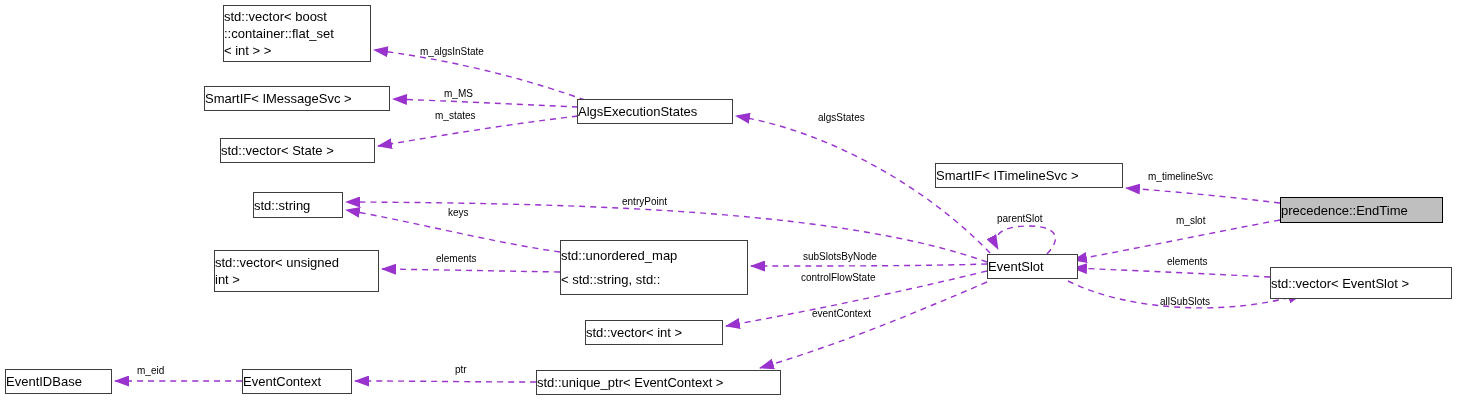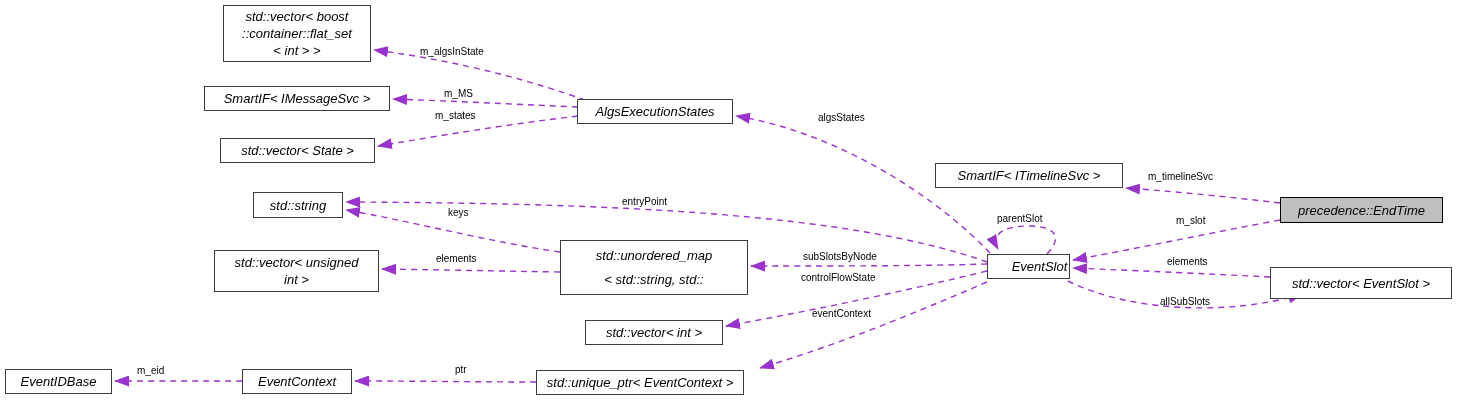--- a/index.html
+++ b/index.html
@@ -28,26 +28,24 @@
     stroke-dasharray:6 5;
   }
   .node{
     position:absolute;
     box-sizing:border-box;
     background:var(--node-fill);
     border:1.2px solid var(--node-border);
     display:flex;
     flex-direction:column;
     justify-content:center;
-    align-items:center;
     font-size:13px;
     line-height:17px;
     white-space:nowrap;
     cursor:pointer;
-    font-style:italic;
   }
   .node--highlight{
     background:var(--hl-fill);
     border:1.4px solid var(--hl-border);
     cursor:default;
   }
   .node-line{pointer-events:none;}
   .edge-label{
     position:absolute;
     font-size:10px;
@@ -126,33 +124,33 @@
       <div class="node" style="left: 577px; top: 99px; width: 156px; height: 25px;">
         <div class="node-line">AlgsExecutionStates</div>
       </div>
       <div class="node" style="left: 560px; top: 240px; width: 188px; height: 55px; gap: 7px;">
         <div class="node-line">std::unordered_map</div>
         <div class="node-line">&lt; std::string, std::</div>
       </div>
       <div class="node" style="left: 585px; top: 320px; width: 138px; height: 25px;">
         <div class="node-line">std::vector&lt; int &gt;</div>
       </div>
-      <div class="node" style="left: 536px; top: 370px; width: 208px; height: 25px;">
+      <div class="node" style="left: 536px; top: 370px; width: 245px; height: 25px;">
         <div class="node-line">std::unique_ptr&lt; EventContext &gt;</div>
       </div>
       <div class="node" style="left: 242px; top: 369px; width: 110px; height: 25px;">
         <div class="node-line">EventContext</div>
       </div>
       <div class="node" style="left: 5px; top: 369px; width: 107px; height: 25px;">
         <div class="node-line">EventIDBase</div>
       </div>
       <div class="node" style="left: 935px; top: 163px; width: 188px; height: 25px;">
         <div class="node-line">SmartIF&lt; ITimelineSvc &gt;</div>
       </div>
-      <div class="node" style="left: 987px; top: 254px; width: 83px; height: 25px; padding-left: 22px;">
+      <div class="node" style="left: 987px; top: 254px; width: 91px; height: 25px;">
         <div class="node-line">EventSlot</div>
       </div>
       <div class="node node--highlight" style="left: 1280px; top: 197px; width: 163px; height: 26px;">
         <div class="node-line">precedence::EndTime</div>
       </div>
       <div class="node" style="left: 1270px; top: 267px; width: 182px; height: 32px;">
         <div class="node-line">std::vector&lt; EventSlot &gt;</div>
       </div>
     </div>
 </div>

